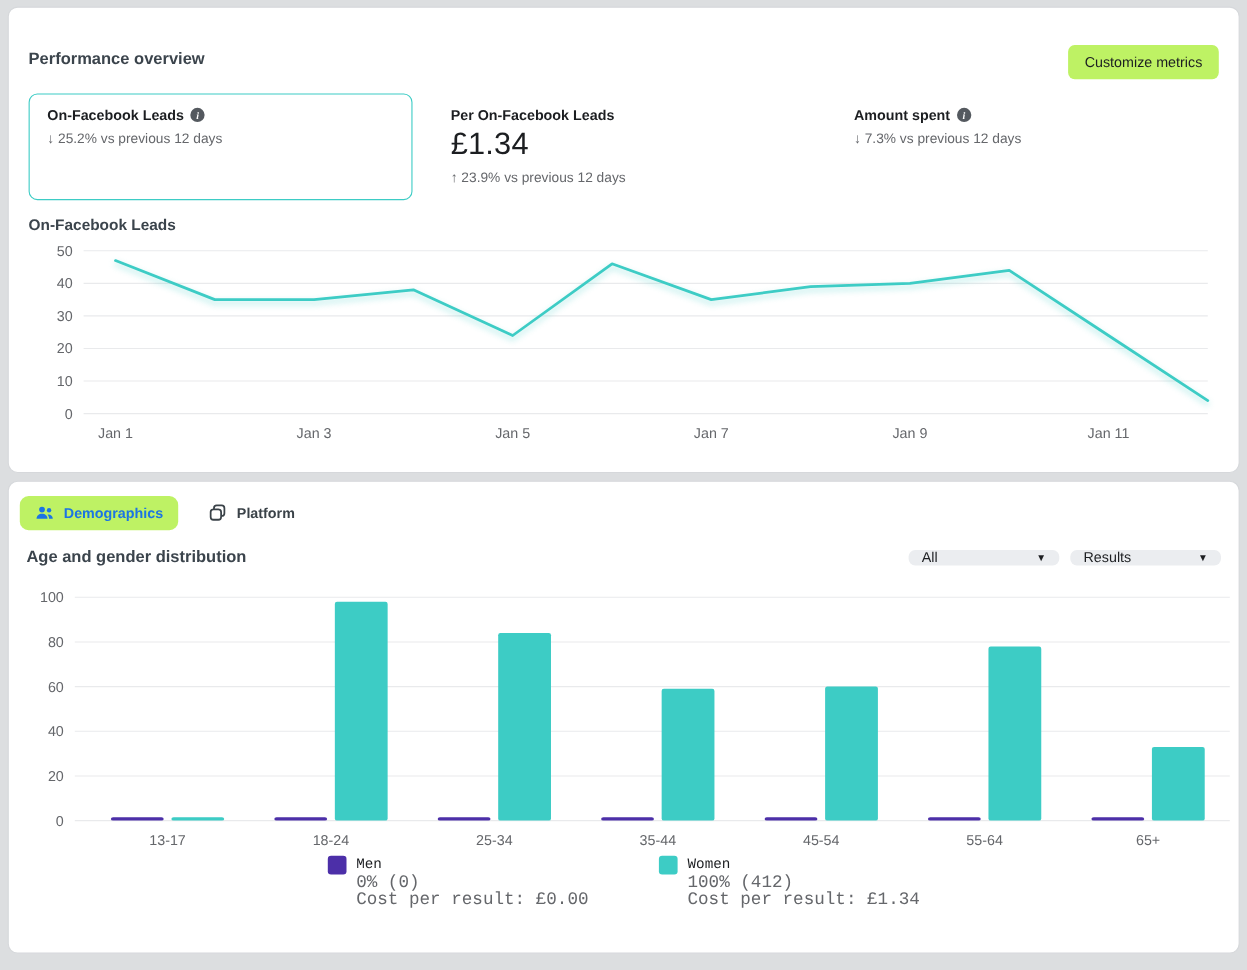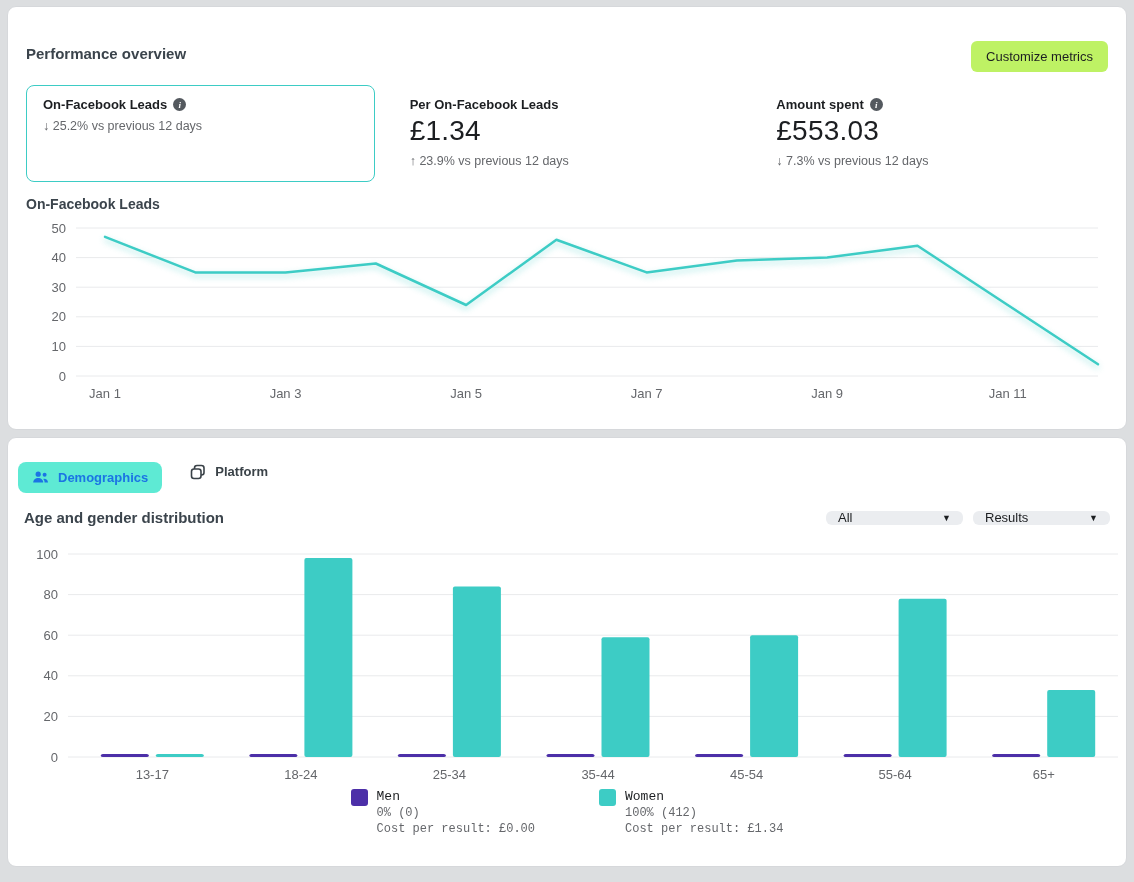--- a/index.html
+++ b/index.html
@@ -42,40 +42,40 @@
 
   .chart-title { font-size:14px; font-weight:700; color:#3b444c; margin-top:14px; }
   #line-chart { display:block; margin-top:2px; }
 
   
   .tabs-row { display:flex; align-items:center; gap:14px; margin-left:-6px; }
   .tab {
     display:inline-flex; align-items:center; gap:9px; padding:8px 14px;
     border-radius:8px; font-size:13px; font-weight:600; color:#3a4248; cursor:pointer;
   }
-  .tab.active { background:#5eead4; color:#1b74e4;margin-top:12px; }
+  .tab.active { background:#bef264; color:#1b74e4; }
   .tab .tab-icon { display:inline-flex; }
 
   .section-row { display:flex; justify-content:space-between; align-items:center; margin-top:16px; }
   .section-title { font-size:15px; font-weight:700; color:#3b444c; }
   .selects { display:flex; gap:10px; }
   .select {
     width:137px; height:14px; background:#ebedf0; border-radius:6px;
     display:flex; align-items:center; justify-content:space-between;
     padding:0 12px; font-size:13px; color:#1c1e21; cursor:pointer;
   }
   .caret { font-size:9px; color:#1c1e21; }
 
   #bar-chart { display:block; margin-top:10px; }
 
   .legend { display:flex; justify-content:center; gap:64px; margin-top:2px;font-family:Liberation Mono, monospace; }
   .legend-item { display:flex; gap:9px; }
   .swatch { width:17px; height:17px; border-radius:3px; margin-top:1px; }
   .legend-name { font-size:13px; color:#1c1e21; line-height:17px; }
-  .legend-sub { font-size:12px; color:#65676b; line-height:16px; }
+  .legend-sub { font-size:16px; color:#65676b; line-height:16px; }
 
   svg text { font-family:"Liberation Sans","DejaVu Sans",sans-serif; font-size:13px; fill:#65676b; }
   .line-path { fill:none; stroke-width:2.5; stroke-linejoin:round; stroke-linecap:round;
                filter:drop-shadow(0 3px 3px rgba(61,204,197,.45)); }
 </style>
 </head>
 <body>
 
 <div class="card top-card">
   <div class="card-header">
@@ -98,21 +98,20 @@
       </div>
       <div class="metric-value">£1.34</div>
       <div class="metric-delta">↑ 23.9% vs previous 12 days</div>
     </div>
 
     <div class="metric">
       <div class="metric-label">
         <span>Amount spent</span>
         <span class="info-dot">i</span>
       </div>
-      <div class="metric-value">£553.03</div>
       <div class="metric-delta">↓ 7.3% vs previous 12 days</div>
     </div>
   </div>
 
   <div class="chart-title">On-Facebook Leads</div>
   <svg id="line-chart" width="1102" height="192" viewBox="0 0 1102 192">
       <g>
         <line x1="50" y1="162" x2="1072" y2="162" stroke="#e9eaec" stroke-width="1"></line>
         <line x1="50" y1="132.4" x2="1072" y2="132.4" stroke="#e9eaec" stroke-width="1"></line>
         <line x1="50" y1="102.8" x2="1072" y2="102.8" stroke="#e9eaec" stroke-width="1"></line>

